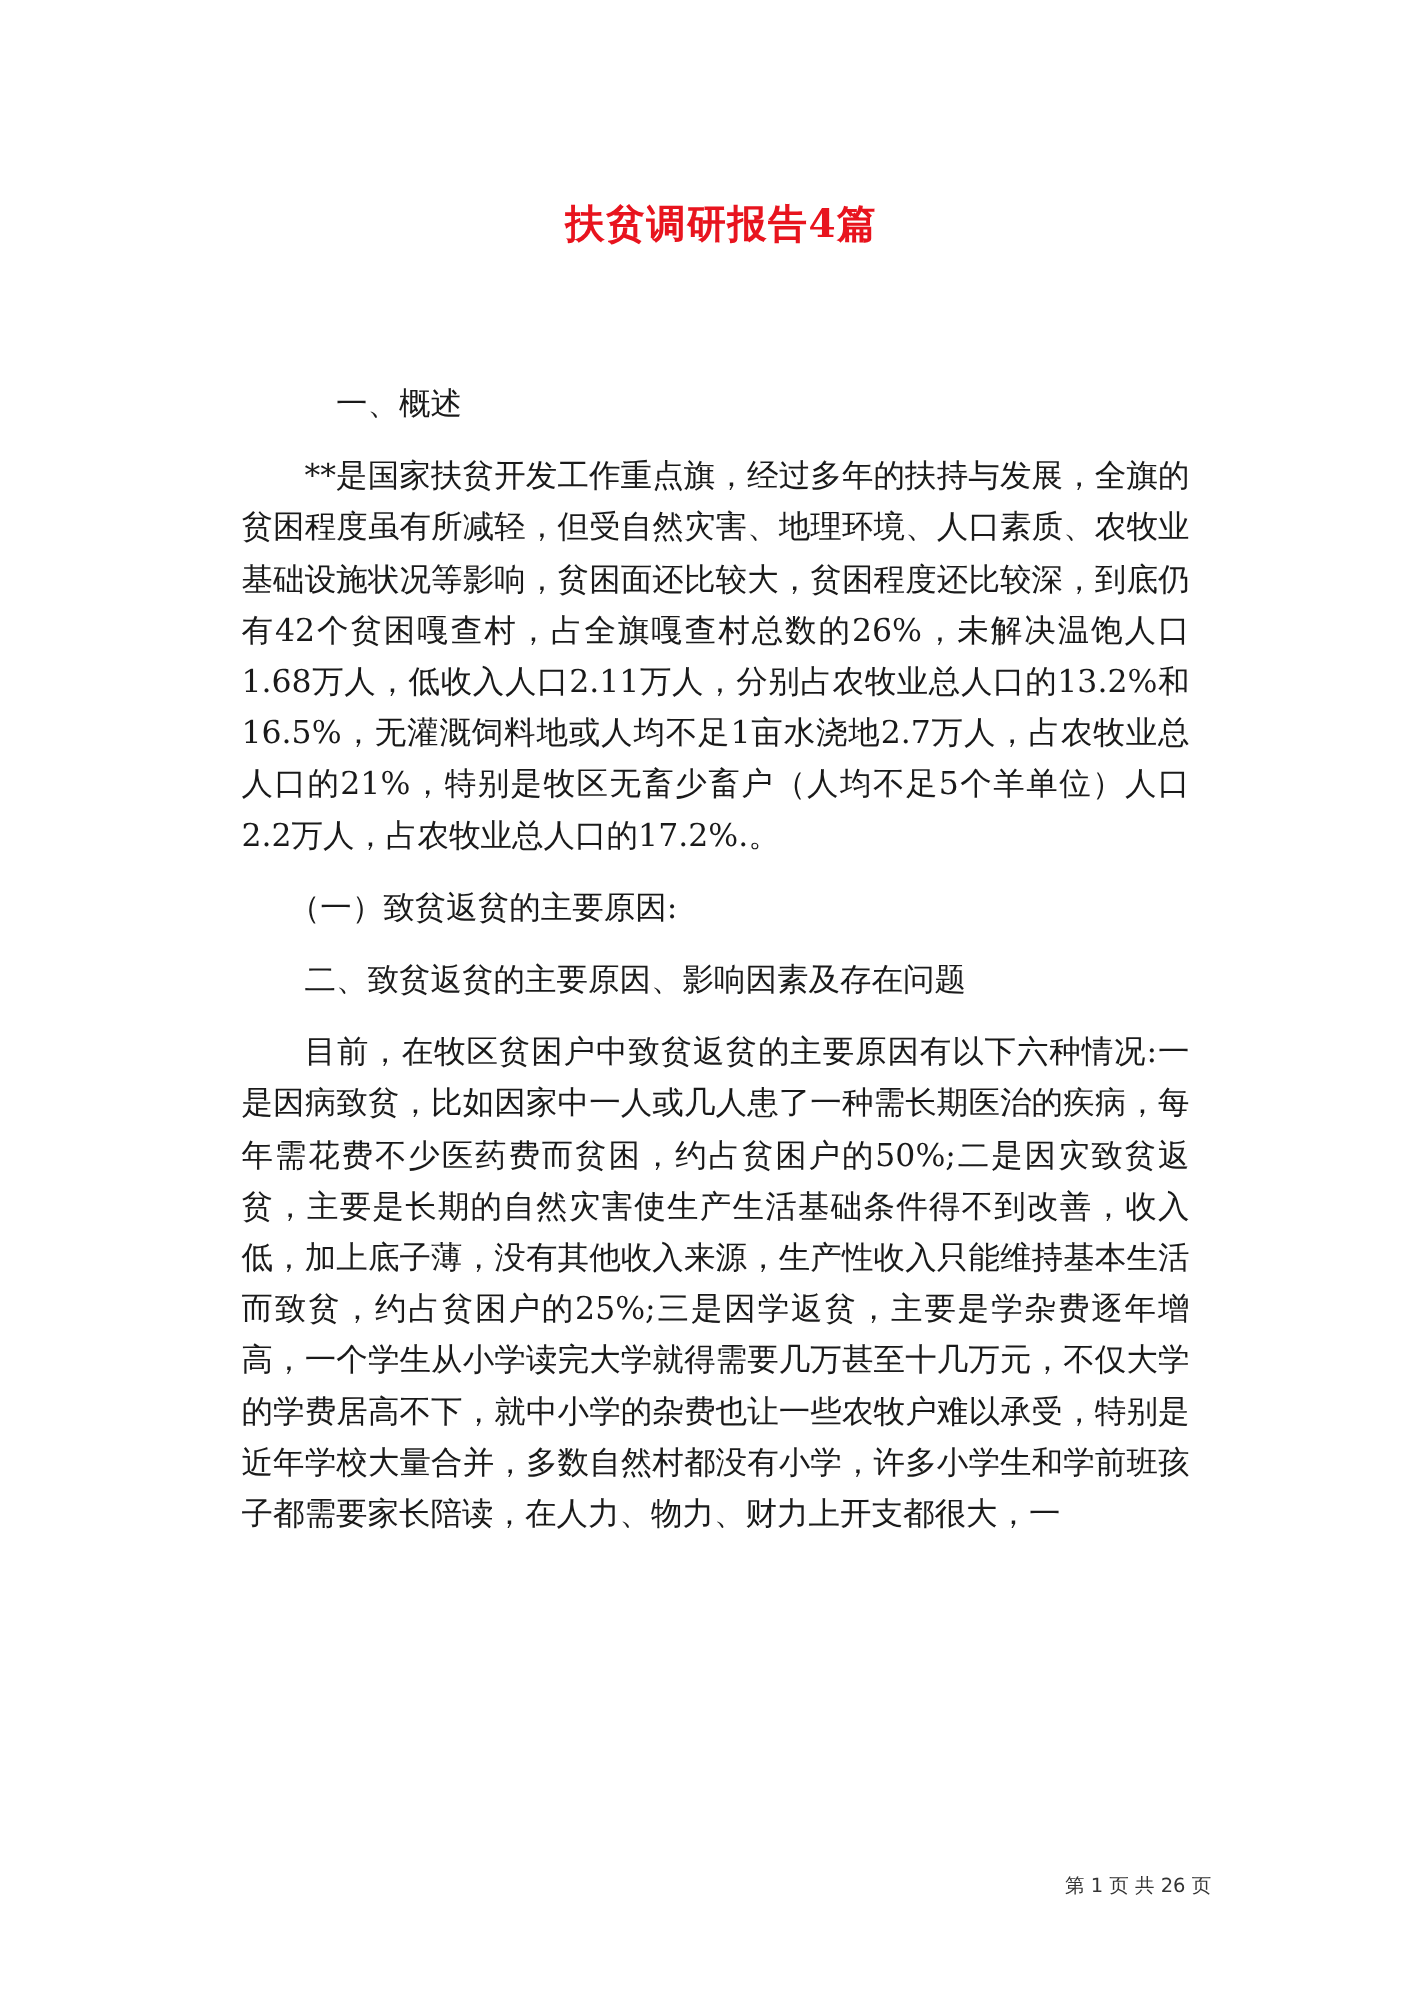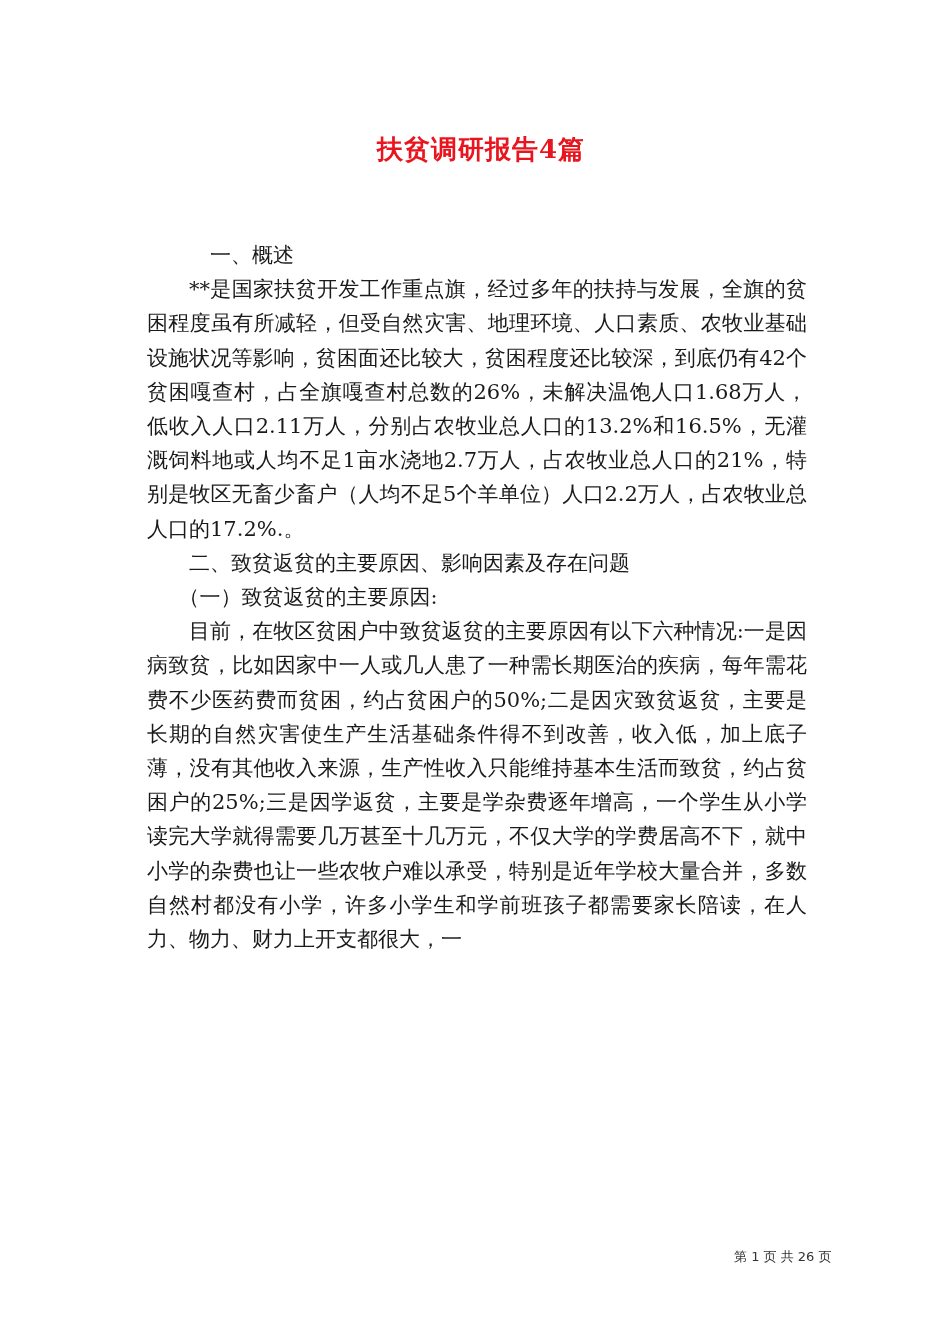--- a/index.html
+++ b/index.html
@@ -2,33 +2,33 @@
 <html><head>
 <meta charset="utf-8">
 <style>
   html, body { margin: 0; padding: 0; background: #ffffff; }
   body { width: 950px; height: 1344px; position: relative; overflow: hidden;
          font-family: "DejaVu Serif", "Liberation Serif", serif; color: #1a1a1a; }
   .title { position: absolute; left: 12px; right: 0; top: 132px; text-align: center;
            color: #e8141e; font-size: 26px; font-weight: bold; letter-spacing: 1px; }
   .body-text { position: absolute; left: 147px; width: 660px; top: 238px;
                font-size: 21px; line-height: 34.2px; }
-  .p { margin: 0; text-align: justify; text-align-last: left; }
+  .p { margin: 14px; text-align: justify; text-align-last: left; }
   .indent { text-indent: 2em; }
   .h1 { text-indent: 3em; }
   .sub { text-indent: 1.5em; }
   .footer { position: absolute; left: 710px; top: 1248px; font-size: 13px; color: #333;
-            font-family: "DejaVu Sans", "Liberation Sans", sans-serif; margin-left: 24px; }
+            font-family: "DejaVu Sans", "Liberation Sans", sans-serif; }
 </style>
 </head>
 <body>
 
 <div class="title">扶贫调研报告4篇</div>
 
 <div class="body-text">
   <p class="p h1">一、概述</p>
   <p class="p indent">**是国家扶贫开发工作重点旗，经过多年的扶持与发展，全旗的贫困程度虽有所减轻，但受自然灾害、地理环境、人口素质、农牧业基础设施状况等影响，贫困面还比较大，贫困程度还比较深，到底仍有42个贫困嘎查村，占全旗嘎查村总数的26%，未解决温饱人口1.68万人，低收入人口2.11万人，分别占农牧业总人口的13.2%和16.5%，无灌溉饲料地或人均不足1亩水浇地2.7万人，占农牧业总人口的21%，特别是牧区无畜少畜户（人均不足5个羊单位）人口2.2万人，占农牧业总人口的17.2%.。</p>
+  <p class="p sub">（一）致贫返贫的主要原因:</p>
   <p class="p indent">二、致贫返贫的主要原因、影响因素及存在问题</p>
-  <p class="p sub">（一）致贫返贫的主要原因:</p>
   <p class="p indent">目前，在牧区贫困户中致贫返贫的主要原因有以下六种情况:一是因病致贫，比如因家中一人或几人患了一种需长期医治的疾病，每年需花费不少医药费而贫困，约占贫困户的50%;二是因灾致贫返贫，主要是长期的自然灾害使生产生活基础条件得不到改善，收入低，加上底子薄，没有其他收入来源，生产性收入只能维持基本生活而致贫，约占贫困户的25%;三是因学返贫，主要是学杂费逐年增高，一个学生从小学读完大学就得需要几万甚至十几万元，不仅大学的学费居高不下，就中小学的杂费也让一些农牧户难以承受，特别是近年学校大量合并，多数自然村都没有小学，许多小学生和学前班孩子都需要家长陪读，在人力、物力、财力上开支都很大，一</p>
 </div>
 
 <div class="footer">第 1 页 共 26 页</div>
 
 </body></html>

